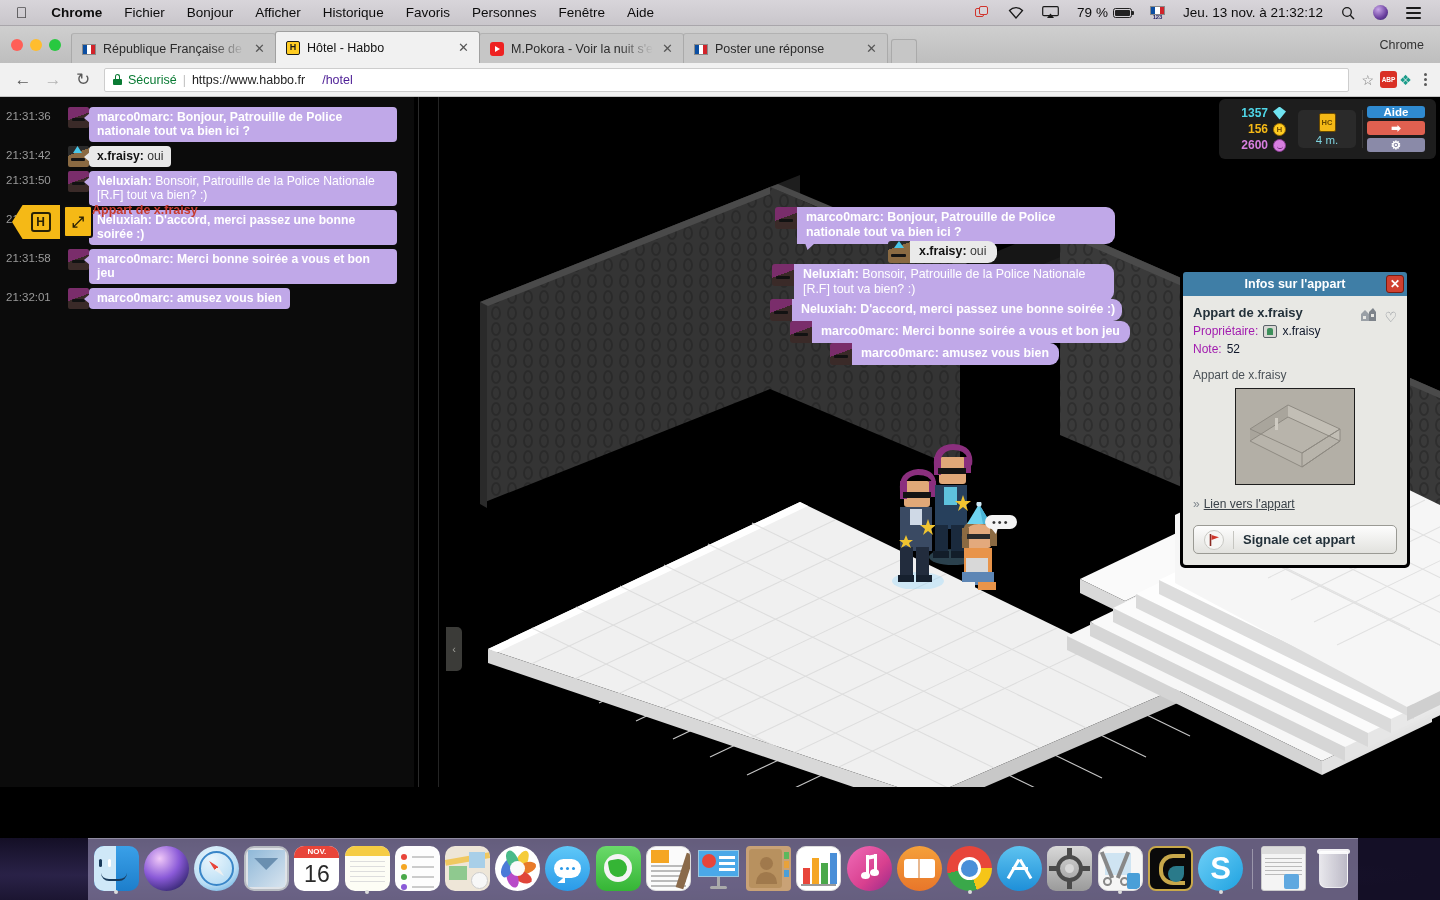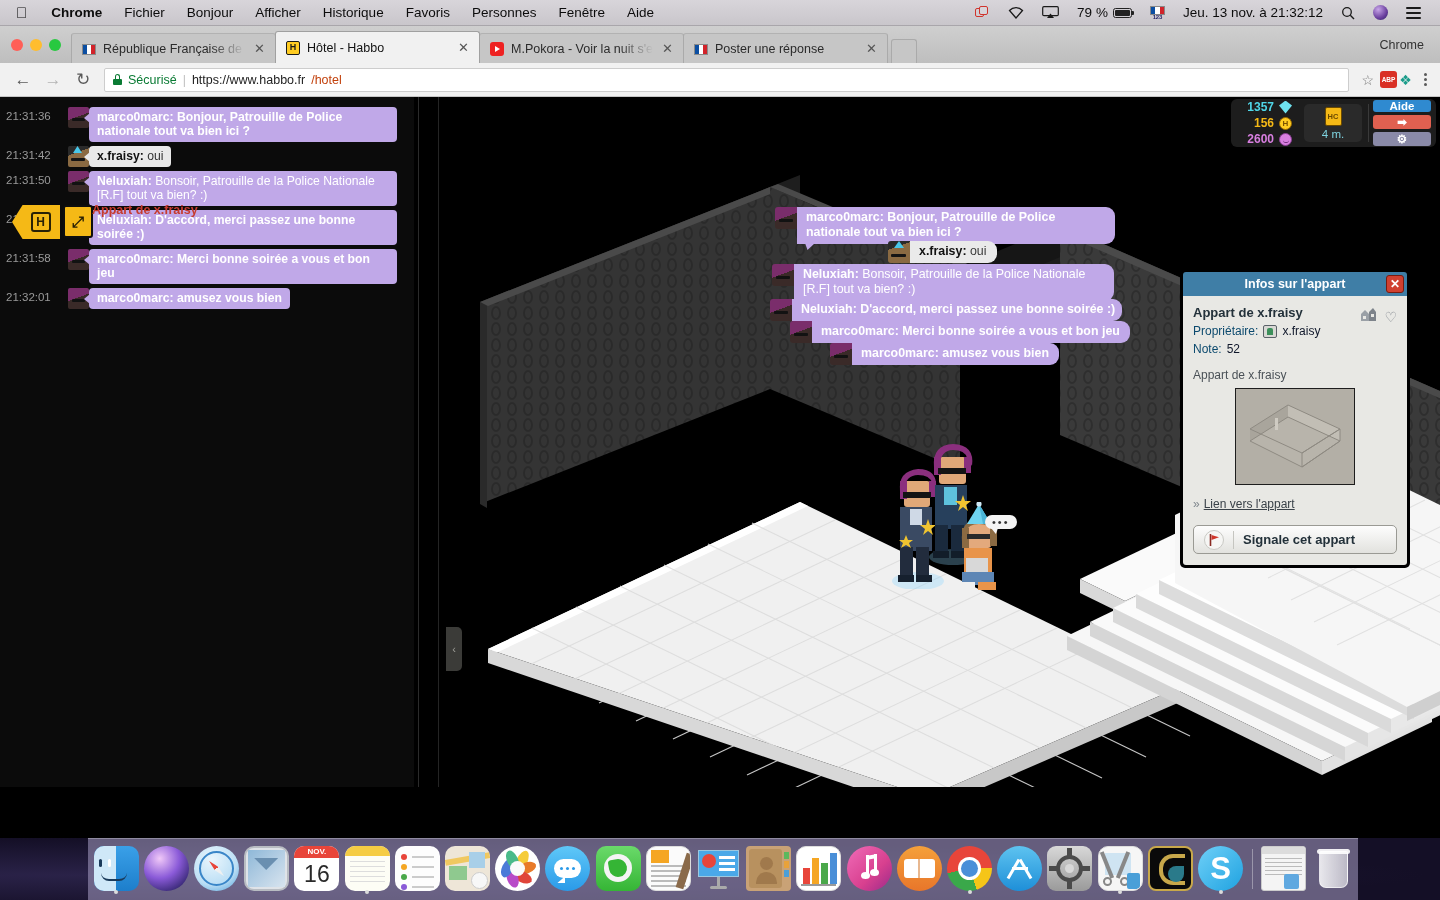--- a/index.html
+++ b/index.html
@@ -86,21 +86,21 @@
   .navbtn.dim{color:#b4b4b4;}
   .urlbox{
     flex:1; height:24px; background:#fff; border:1px solid #cdcdcd; border-radius:2px;
     display:flex; align-items:center; padding:0 8px; gap:6px; font-size:12.5px; margin:0 6px;
   }
   .lockico{width:9px;height:11px;position:relative;}
   .lockico b{position:absolute;bottom:0;left:0;width:9px;height:6px;background:#0a7b34;border-radius:1px;}
   .lockico i{position:absolute;top:0;left:2px;width:5px;height:6px;border:1.6px solid #0a7b34;border-bottom:none;border-radius:3px 3px 0 0;}
   .sec{color:#0a7b34;}
   .sep{color:#c0c0c0;}
-  .urldim{color:#c2410c;}
+  .urldim{color:#4c1d95;margin-left:11px;}
   .urlstrong{color:#222;}
   .star{font-size:14px;color:#777;padding:0 6px;}
   .ext1{width:17px;height:17px;background:#d93025;border-radius:3px;color:#fff;font-size:6.5px;font-weight:bold;display:flex;align-items:center;justify-content:center;flex-direction:column;line-height:6px;}
   .ext2{width:17px;height:17px;color:#1a9c8a;font-size:14px;display:flex;align-items:center;justify-content:center;}
   .kebab{width:18px;display:flex;flex-direction:column;align-items:center;gap:2px;padding-left:4px;}
   .kebab b{width:3px;height:3px;background:#5a5a5a;border-radius:50%;}
 
   
   .client{position:absolute;top:97px;left:0;width:1440px;height:741px;background:#000;overflow:hidden;}
 
@@ -156,21 +156,21 @@
   .rb-txt.purple .nm{font-weight:bold;}
   .rb-txt.grey{background:#eaeaea;color:#3a3a3a;border-radius:0 9px 9px 0;}
   .rb-txt.grey .nm{font-weight:bold;color:#111;}
   .rb-tail{position:absolute;left:8px;bottom:-6px;width:10px;height:7px;background:inherit;clip-path:polygon(0 0,100% 0,25% 100%);}
 
   
   .thought{position:absolute;background:#f4f4f4;border-radius:10px;padding:3px 7px;font-size:11px;color:#333;letter-spacing:2px;line-height:8px;}
   .thought::after{content:"";position:absolute;left:6px;bottom:-5px;width:7px;height:6px;background:#f4f4f4;clip-path:polygon(100% 0,0 0,70% 100%);}
 
   
-  .hud{position:absolute;right:4px;top:2px;height:48px;background:#1d1d1d;border-radius:6px;display:flex;align-items:stretch;padding:5px;gap:6px;z-index:12;}
+  .hud{position:absolute;right:4px;top:2px;height:60px;background:#1d1d1d;border-radius:6px;display:flex;align-items:stretch;padding:11px;gap:6px;z-index:12;}
   .hud-cur{display:flex;flex-direction:column;justify-content:center;gap:2px;padding:0 6px 0 4px;}
   .cur{display:flex;align-items:center;justify-content:flex-end;gap:5px;font-size:12px;font-weight:bold;font-family:"Liberation Sans",sans-serif;}
   .cur .v{min-width:34px;text-align:right;}
   .cur.diam .v{color:#4fd6e8;}
   .cur.cred .v{color:#f5b916;}
   .cur.duck .v{color:#d87fe0;}
   .coin{width:13px;height:13px;border-radius:50%;}
   .coin.d{background:#6fe3f0;clip-path:polygon(50% 0,100% 38%,50% 100%,0 38%);border-radius:0;}
   .coin.c{background:#ffcc22;border:1.5px solid #9a6b00;display:flex;align-items:center;justify-content:center;font-size:8px;color:#7a5200;font-weight:bold;}
   .coin.k{background:#d87fe0;border:1.5px solid #8c3f96;position:relative;}
@@ -185,21 +185,21 @@
   .hbtn2.gear{background:#8a8aa8;}
 
   
   .infopanel{position:absolute;right:30px;top:172px;width:230px;background:#000;border-radius:5px;padding:3px;z-index:14;}
   .ip-head{height:24px;background:#3f7ea6;border-radius:3px 3px 0 0;display:flex;align-items:center;justify-content:center;position:relative;color:#fff;font-size:12.5px;font-weight:bold;}
   .ip-close{position:absolute;right:3px;top:3px;width:18px;height:18px;background:#d04030;border:1.5px solid #7a1b10;border-radius:3px;color:#fff;font-size:12px;font-weight:bold;display:flex;align-items:center;justify-content:center;line-height:1;}
   .ip-body{background:#e8e8e4;border-radius:0 0 3px 3px;padding:9px 10px 11px 10px;}
   .ip-title{font-size:13px;font-weight:bold;color:#23313a;padding-right:40px;}
   .ico-heart{font-size:14px;color:#8d9298;line-height:1;}
   .ip-line{font-size:12px;color:#6e767c;margin-top:4px;display:flex;align-items:center;gap:5px;}
-  .ip-line .lbl{color:#0c4a6e;}
+  .ip-line .lbl{color:#a21caf;}
   .ip-line .val{color:#0f172a;}
   .badgebox{width:14px;height:13px;border:1.5px solid #5a6168;border-radius:2px;background:#d8d8d4;display:flex;align-items:center;justify-content:center;}
   .badgebox i{width:6px;height:7px;background:#3c8f5a;border-radius:2px 2px 0 0;}
   .ip-sub{font-size:12px;color:#4a5157;margin-top:12px;}
   .thumb{width:120px;height:97px;background:#b3afa6;border:1.5px solid #1d1d1d;margin:6px auto 0 auto;position:relative;}
   .ip-link{display:flex;align-items:center;gap:6px;margin-top:12px;font-size:12px;color:#3a4249;}
   .chevs{color:#7f878d;font-size:12px;letter-spacing:-2px;}
   .ip-link .lk{text-decoration:underline;}
   .reportbtn{margin-top:14px;height:29px;background:linear-gradient(to bottom,#fdfdfd,#e2e2de);border:1px solid #9a9a94;border-radius:5px;display:flex;align-items:center;gap:9px;padding:0 10px;font-size:13px;font-weight:bold;color:#23313a;}
   .flagcirc{width:20px;height:20px;border-radius:50%;background:#f6f6f4;border:1px solid #c9c9c4;display:flex;align-items:center;justify-content:center;}

